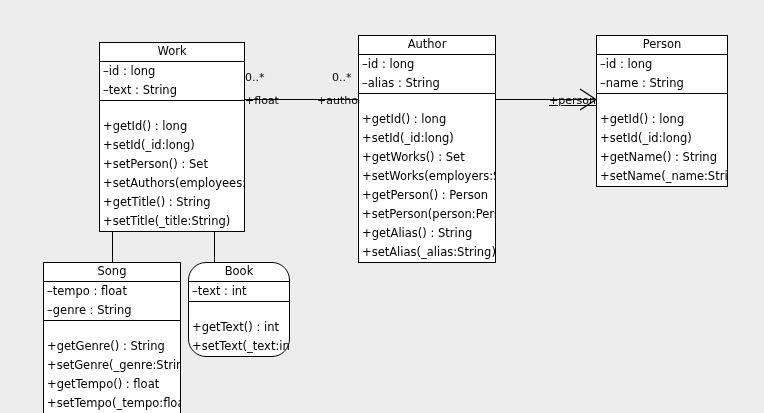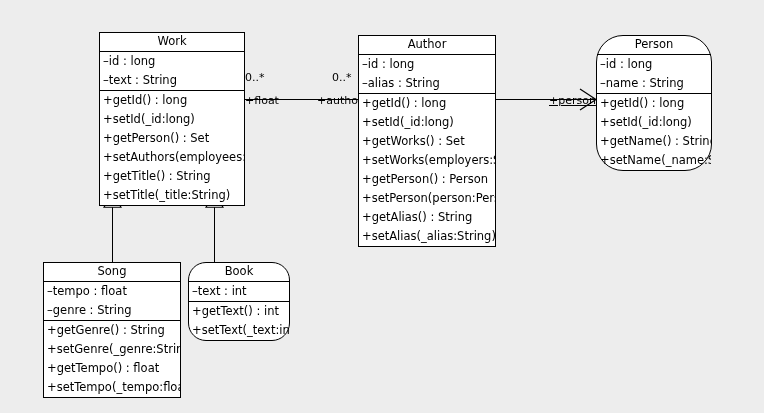--- a/index.html
+++ b/index.html
@@ -35,20 +35,21 @@
     border-bottom: 1px solid #000000;
     white-space: nowrap;
     overflow: hidden;
   }
   .uml-compartment {
     border-bottom: 1px solid #000000;
     padding: 0;
   }
   .uml-compartment.last {
     border-bottom: none;
+    margin-top: 16px;
   }
   .uml-member {
     font-size: 11.5px;
     line-height: 19px;
     height: 19px;
     padding-left: 3px;
     white-space: nowrap;
     color: #000;
     overflow: hidden;
   }
@@ -98,30 +99,30 @@
   <svg class="tri-svg" style="left:205px; top:193px;" width="19" height="15" viewBox="0 0 19 15">
     <polygon points="9.5,0.8 18,14.2 1,14.2" fill="#ffffff" stroke="#000000" stroke-width="1.1"></polygon>
   </svg>
 
   <div class="edge-label" style="left:245px; top:71px;">0..*</div>
   <div class="edge-label" style="left:332px; top:71px;">0..*</div>
   <div class="edge-label" style="left:245px; top:94px;">+float</div>
   <div class="edge-label" style="left:317px; top:94px;">+authors</div>
   <div class="edge-label" style="left:549px; top:94px;text-decoration:underline;">+person</div>
 
-  <div class="uml-class" style="left:99px; top:32px; width:146px;">
+  <div class="uml-class" style="left:99px; top:42px; width:146px;">
     <div class="uml-title">Work</div>
     <div class="uml-compartment">
       <div class="uml-member">–id : long</div>
       <div class="uml-member">–text : String</div>
     </div>
     <div class="uml-compartment last">
       <div class="uml-member">+getId() : long</div>
       <div class="uml-member">+setId(_id:long)</div>
-      <div class="uml-member">+getPerson() : Set</div>
+      <div class="uml-member">+setPerson() : Set</div>
       <div class="uml-member">+setAuthors(employees:Set)</div>
       <div class="uml-member">+getTitle() : String</div>
       <div class="uml-member">+setTitle(_title:String)</div>
     </div>
   </div>
 
   <div class="uml-class" style="left:358px; top:35px; width:138px;">
     <div class="uml-title">Author</div>
     <div class="uml-compartment">
       <div class="uml-member">–id : long</div>
@@ -132,21 +133,21 @@
       <div class="uml-member">+setId(_id:long)</div>
       <div class="uml-member">+getWorks() : Set</div>
       <div class="uml-member">+setWorks(employers:Set)</div>
       <div class="uml-member">+getPerson() : Person</div>
       <div class="uml-member">+setPerson(person:Person)</div>
       <div class="uml-member">+getAlias() : String</div>
       <div class="uml-member">+setAlias(_alias:String)</div>
     </div>
   </div>
 
-  <div class="uml-class" style="left:596px; top:35px; width:116px;border-radius:27px;">
+  <div class="uml-class" style="left:596px; top:35px; width:132px;">
     <div class="uml-title">Person</div>
     <div class="uml-compartment">
       <div class="uml-member">–id : long</div>
       <div class="uml-member">–name : String</div>
     </div>
     <div class="uml-compartment last">
       <div class="uml-member">+getId() : long</div>
       <div class="uml-member">+setId(_id:long)</div>
       <div class="uml-member">+getName() : String</div>
       <div class="uml-member">+setName(_name:String)</div>

